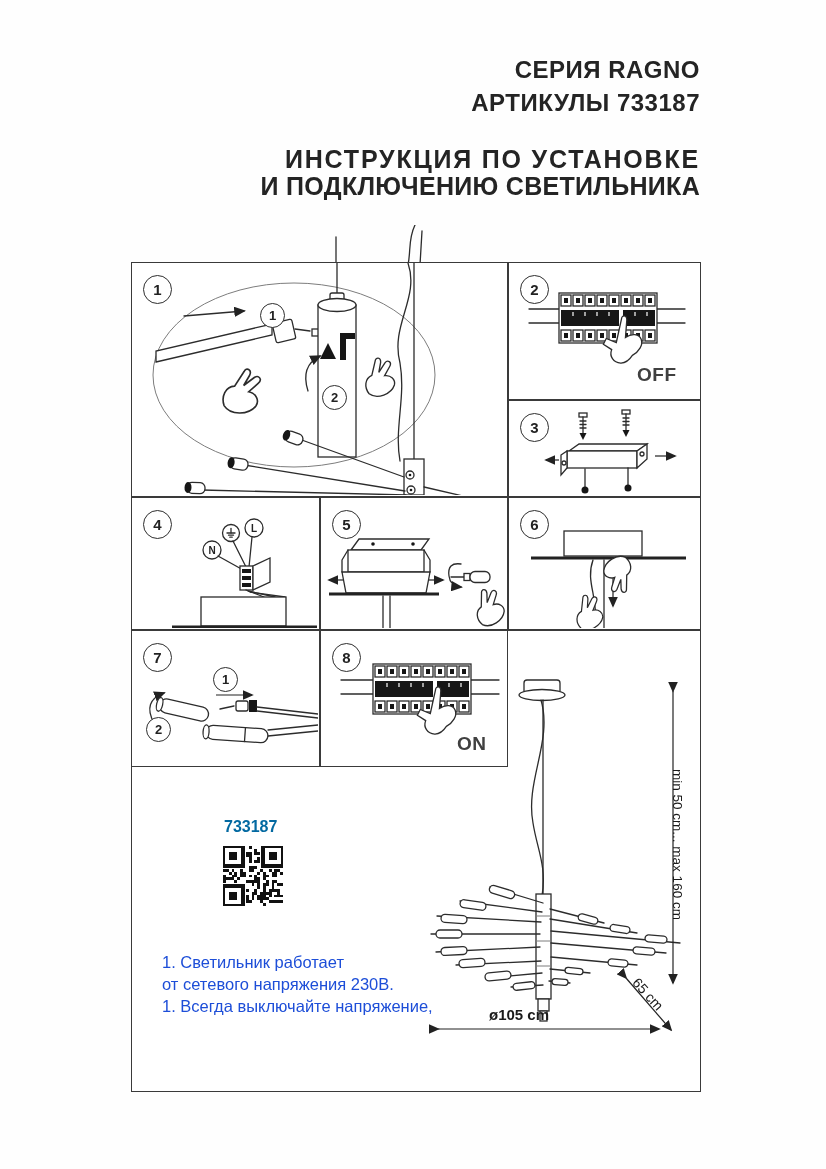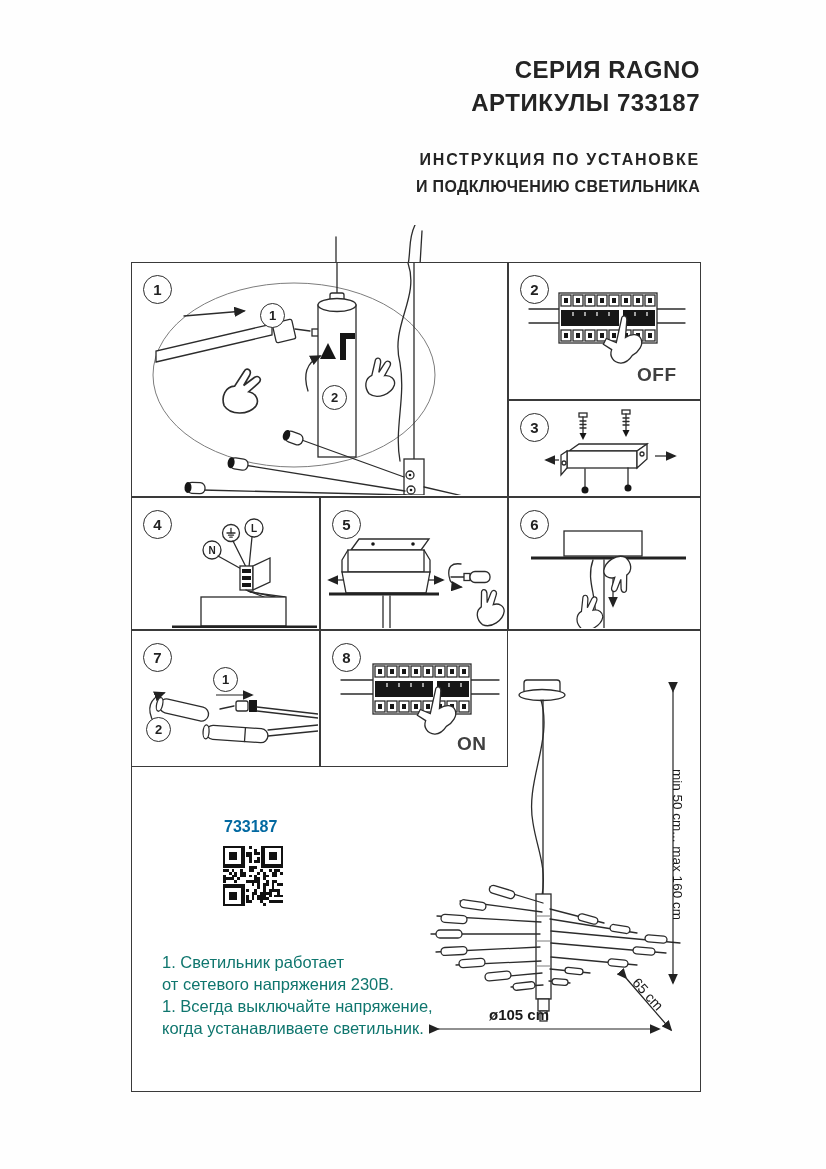--- a/index.html
+++ b/index.html
@@ -1,33 +1,33 @@
 <!DOCTYPE html>
 <html><head>
 <meta charset="utf-8">
 <style>
   html,body{margin:0;padding:0;background:#ffffff;}
   #page{position:relative;width:826px;height:1169px;background:#fefefe;overflow:hidden;
         font-family:"Liberation Sans","DejaVu Sans",sans-serif;color:#1d1d1d;}
   .hdr{position:absolute;right:126px;text-align:right;font-weight:bold;color:#242424;}
   #hdr1{top:53px;font-size:24px;line-height:33px;letter-spacing:.5px;}
-  #hdr2{top:146px;font-size:16px;line-height:27px;}
+  #hdr2{top:146px;font-size:25px;line-height:27px;}
   #hdr2 .t1{letter-spacing:1.8px;}
   #hdr2 .t2{letter-spacing:.3px;}
   .panel{position:absolute;border:1.5px solid #3a3a3a;background:#fff;box-sizing:border-box;}
   .panel svg{position:absolute;left:0;top:0;}
   .badge{position:absolute;left:11px;top:12px;width:27px;height:27px;border:1.4px solid #2e2e2e;
          border-radius:50%;background:#fff;display:flex;align-items:center;justify-content:center;
          font-size:15px;font-weight:bold;color:#222;z-index:3;}
   .sub-badge{position:absolute;width:23px;height:23px;border:1.3px solid #2e2e2e;border-radius:50%;
          background:#fff;display:flex;align-items:center;justify-content:center;
          font-size:13px;font-weight:bold;color:#222;z-index:3;}
   .onoff{position:absolute;font-size:19px;font-weight:600;letter-spacing:.5px;color:#404040;z-index:3;}
   .art-num{position:absolute;left:224px;top:818px;width:64px;font-size:16px;font-weight:bold;color:#0369a1;}
-  #notes{position:absolute;left:162px;top:951px;font-size:16.5px;line-height:22px;color:#0f766e;}
+  #notes{position:absolute;left:162px;top:951px;font-size:16.5px;line-height:22px;color:#1d4ed8;}
   .dimlabel{position:absolute;color:#1b1b1b;z-index:3;}
   #dim-h{left:577px;top:837px;width:200px;text-align:center;font-size:13.5px;transform:rotate(90deg);}
   #dim-d{left:469px;top:1006px;width:100px;text-align:center;font-size:15px;font-weight:600;}
   #dim-65{left:611px;top:986px;width:74px;text-align:center;font-size:14px;font-weight:500;transform:rotate(48deg);}
   .lineart{stroke:#2c2c2c;fill:none;stroke-width:1.3;stroke-linecap:round;stroke-linejoin:round;}
   .fillw{fill:#ffffff;stroke:#2c2c2c;stroke-width:1.3;}
   .ink{fill:#161616;stroke:none;}
   .thin{stroke:#7d7d7d;stroke-width:1;fill:none;}
 </style>
 </head>
@@ -424,19 +424,18 @@
       <use href="#breaker" transform="translate(52,33)"></use>
       <use href="#hand-point" transform="translate(90,59) rotate(-12)"></use>
     </svg>
   </div>
 
   <div class="art-num">733187</div>
   <div id="notes">
     <div>1. Светильник работает</div>
     <div>от сетевого напряжения 230В.</div>
     <div>1. Всегда выключайте напряжение,</div>
-    <div>когда устанавливаете светильник.</div>
   </div>
   <div class="dimlabel" id="dim-h">min 50 cm... max 160 cm</div>
   <div class="dimlabel" id="dim-d">ø105 cm</div>
   <div class="dimlabel" id="dim-65">65 cm</div>
 
 </div>
 
 </body></html>

